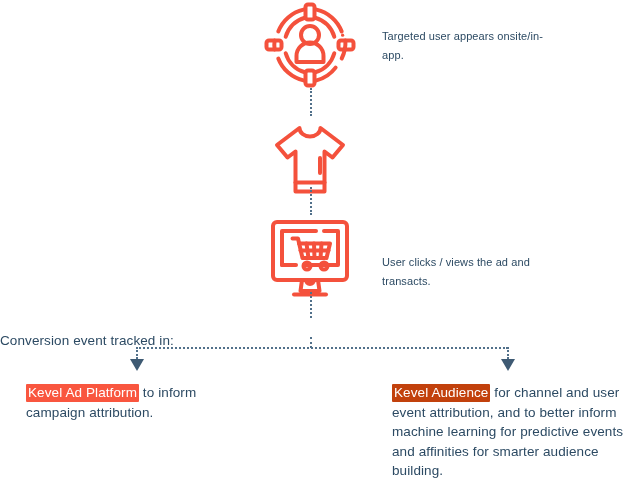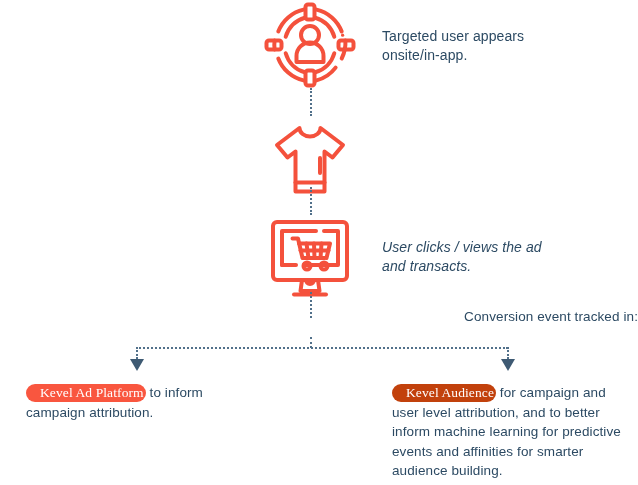--- a/index.html
+++ b/index.html
@@ -40,23 +40,23 @@
   }
   #vdots-1 { top: 88px;  height: 28px; }
   #vdots-2 { top: 187px; height: 28px; }
   #vdots-3 { top: 292px; height: 26px; }
   #vdots-4 { top: 337px; height: 11px; }
 
   
   #conversion-caption {
     position: absolute;
     left: 0;
-    top: 308px;
+    top: 332px;
     width: 638px;
-    text-align: right;
+    text-align: left;
     font-size: 13.5px;
     line-height: 18px;
     letter-spacing: .1px;
   }
 
   
   #branch-line {
     position: absolute;
     left: 136px;
     top: 347px;
@@ -82,44 +82,43 @@
     border-left: 7px solid transparent;
     border-right: 7px solid transparent;
     border-top: 12px solid #3e5a73;
   }
   #arrow-left  { left: 130px; }
   #arrow-right { left: 501px; }
 
   
   .step-text {
     position: absolute;
-    font-size: 14px;
+    font-size: 11px;
     line-height: 19px;
     letter-spacing: .1px;
   }
   #step-text-1 { left: 382px; top: 27px;  width: 176px; }
   #step-text-2 { left: 382px; top: 140px; width: 176px; }
-  #step-text-3 { left: 382px; top: 238px; width: 176px; font-style: italic; }
+  #step-text-3 { left: 382px; top: 253px; width: 176px; }
 
   
   .outcome {
     position: absolute;
     font-size: 13.5px;
     line-height: 19.5px;
     letter-spacing: .1px;
   }
   #outcome-left  { left: 26px;  top: 383px; width: 215px; }
   #outcome-right { left: 392px; top: 383px; width: 232px; }
 
   .hl {
     color: #ffffff;
-    padding: 1px 2px 2px 14px;
-    border-radius: 9px;
+    padding: 1px 2px 2px 2px;
+    border-radius: 1px;
     white-space: nowrap;
-    font-family: Liberation Serif, serif;
   }
   .hl-coral { background: #f9563f; }
   .hl-teal  { background: #c2410c; }
 </style>
 </head>
 <body>
 
 <div class="stage">
 
   <svg id="icon-target" class="icon" viewBox="0 0 92 86" fill="none" stroke="#f4513c" stroke-width="4" stroke-linecap="round" stroke-linejoin="round">
@@ -199,16 +198,16 @@
   <div id="branch-stem-left" class="branch-stem"></div>
   <div id="branch-stem-right" class="branch-stem"></div>
   <div id="arrow-left" class="arrowhead"></div>
   <div id="arrow-right" class="arrowhead"></div>
 
   <div id="outcome-left" class="outcome">
     <span class="hl hl-coral">Kevel Ad Platform</span><span> to inform campaign attribution.</span>
   </div>
 
   <div id="outcome-right" class="outcome">
-    <span class="hl hl-teal">Kevel Audience</span><span> for campaign and user level attribution, and to better inform machine learning for predictive events and affinities for smarter audience building.</span>
+    <span class="hl hl-teal">Kevel Audience</span><span> for channel and user event attribution, and to better inform machine learning for predictive events and affinities for smarter audience building.</span>
   </div>
 
 </div>
 
 </body></html>

